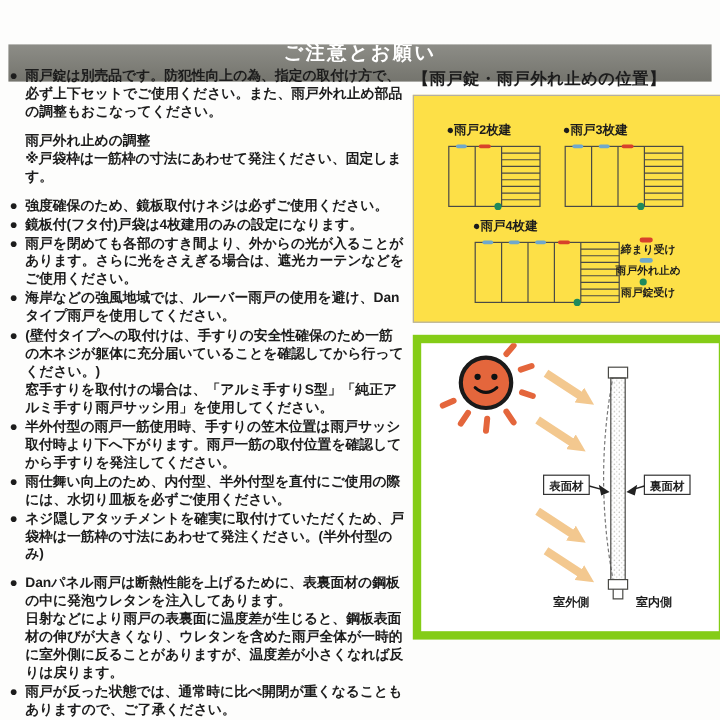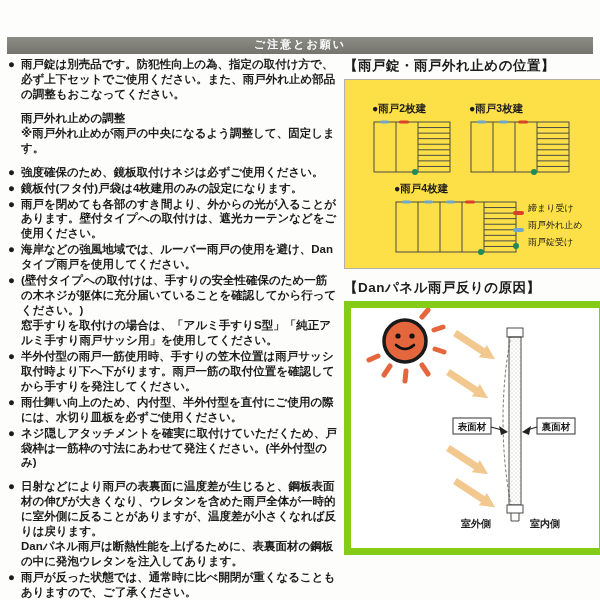--- a/index.html
+++ b/index.html
@@ -3,42 +3,42 @@
 <meta charset="utf-8">
 <style>
   html,body{margin:0;padding:0;}
   body{
     width:600px;height:600px;background:#ffffff;
     font-family:"Liberation Sans","DejaVu Sans",sans-serif;
     color:#1c1c1c;position:relative;overflow:hidden;
   }
   .page{position:absolute;left:0;top:0;width:600px;height:600px;background:#fdfdfc;}
   .header-bar{
-    position:absolute;left:7px;top:37px;width:586px;height:17px;
+    position:absolute;left:7px;top:37px;width:586px;height:31px;
     background:linear-gradient(#8d8d87,#74746d);
-    color:#ffffff;font-size:11px;font-weight:bold;
+    color:#ffffff;font-size:16px;font-weight:bold;
     text-align:center;line-height:15px;letter-spacing:2px;
   }
   .left-col{
     position:absolute;left:8px;top:57px;width:331px;
     font-size:11.5px;font-weight:bold;line-height:1.3;
   }
   .note-item{position:relative;padding-left:13px;margin-bottom:1px;}
   .note-item.gap{margin-top:9px;}
   .note-item .marker{position:absolute;left:0;top:0;}
   .right-col{position:absolute;left:344px;top:57px;width:222px;}
   .section-title{font-size:13.5px;font-weight:bold;margin-bottom:4px;letter-spacing:0.5px;white-space:nowrap;}
   .gray-box{
     position:relative;width:248px;height:188px;
     background:#fde047;border:1px solid #b3afa6;margin-bottom:10px;padding-left:31px;
   }
   .diagram{position:absolute;}
   .diagram .dlabel{font-size:10.5px;font-weight:bold;margin-bottom:2px;white-space:nowrap;}
   .legend{position:absolute;left:168px;top:118px;}
-  .legend-row{display:flex;align-items:flex-end;height:17px;font-size:9px;font-weight:normal;white-space:nowrap;}
+  .legend-row{display:flex;align-items:center;height:17px;font-size:9px;font-weight:bold;white-space:nowrap;flex-direction:column;}
   .legend-mark{width:15px;display:flex;align-items:center;}
   .mark-dash{width:11px;height:4px;border-radius:2px;}
   .mark-dot{width:6px;height:6px;border-radius:50%;}
   .white-box{
     position:relative;width:248px;height:240px;
     background:#ffffff;border:7px solid #84cc16;
   }
   .warp-svg text{font-family:"Liberation Sans","DejaVu Sans",sans-serif;font-weight:bold;fill:#1c1c1c;}
 </style>
 </head>
@@ -50,33 +50,33 @@
     <span>ご注意とお願い</span>
   </div>
 
   <div class="left-col" id="notes-list">
       <div class="note-item">
         <span class="marker">●</span>
         <div>雨戸錠は別売品です。防犯性向上の為、指定の取付け方で、必ず上下セットでご使用ください。また、雨戸外れ止め部品の調整もおこなってください。</div>
       </div>
       <div class="note-item gap">
         <div>雨戸外れ止めの調整</div>
-        <div>※雨戸外れ止めが雨戸の中央になるよう調整して、固定します。</div>
+        <div>※戸袋枠は一筋枠の寸法にあわせて発注ください、固定します。</div>
       </div>
       <div class="note-item gap">
         <span class="marker">●</span>
         <div>強度確保のため、鏡板取付けネジは必ずご使用ください。</div>
       </div>
       <div class="note-item">
         <span class="marker">●</span>
         <div>鏡板付(フタ付)戸袋は4枚建用のみの設定になります。</div>
       </div>
       <div class="note-item">
         <span class="marker">●</span>
-        <div>雨戸を閉めても各部のすき間より、外からの光が入ることがあります。壁付タイプへの取付けは、遮光カーテンなどをご使用ください。</div>
+        <div>雨戸を閉めても各部のすき間より、外からの光が入ることがあります。さらに光をさえぎる場合は、遮光カーテンなどをご使用ください。</div>
       </div>
       <div class="note-item">
         <span class="marker">●</span>
         <div>海岸などの強風地域では、ルーバー雨戸の使用を避け、Danタイプ雨戸を使用してください。</div>
       </div>
       <div class="note-item">
         <span class="marker">●</span>
         <div>(壁付タイプへの取付けは、手すりの安全性確保のため一筋の木ネジが躯体に充分届いていることを確認してから行ってください。)</div>
         <div>窓手すりを取付けの場合は、「アルミ手すりS型」「純正アルミ手すり雨戸サッシ用」を使用してください。</div>
       </div>
@@ -87,22 +87,22 @@
       <div class="note-item">
         <span class="marker">●</span>
         <div>雨仕舞い向上のため、内付型、半外付型を直付にご使用の際には、水切り皿板を必ずご使用ください。</div>
       </div>
       <div class="note-item">
         <span class="marker">●</span>
         <div>ネジ隠しアタッチメントを確実に取付けていただくため、戸袋枠は一筋枠の寸法にあわせて発注ください。(半外付型のみ)</div>
       </div>
       <div class="note-item gap">
         <span class="marker">●</span>
+        <div>Danパネル雨戸は断熱性能を上げるために、表裏面材の鋼板の中に発泡ウレタンを注入してあります。</div>
         <div>日射などにより雨戸の表裏面に温度差が生じると、鋼板表面材の伸びが大きくなり、ウレタンを含めた雨戸全体が一時的に室外側に反ることがありますが、温度差が小さくなれば反りは戻ります。</div>
-        <div>Danパネル雨戸は断熱性能を上げるために、表裏面材の鋼板の中に発泡ウレタンを注入してあります。</div>
       </div>
       <div class="note-item">
         <span class="marker">●</span>
         <div>雨戸が反った状態では、通常時に比べ開閉が重くなることもありますので、ご了承ください。</div>
       </div>
     </div>
 
   <div class="right-col">
 
     <div class="section-title">【雨戸錠・雨戸外れ止めの位置】</div>
@@ -185,21 +185,20 @@
           </div>
           <div class="legend-row">
             <span class="legend-mark">
               <span class="mark-dot" style="background: rgb(31, 138, 92);"></span>
             </span>
             <span>雨戸錠受け</span>
           </div>
         </div>
     </div>
 
-    <div class="section-title">【Danパネル雨戸反りの原因】</div>
 
     <div class="white-box">
       <svg class="warp-svg" width="248" height="240" viewBox="0 0 248 240">
         <defs>
           <pattern id="stipple" width="4" height="4" patternUnits="userSpaceOnUse">
             <circle cx="1" cy="1" r="0.55" fill="#a8a8a0"></circle>
             <circle cx="3" cy="3" r="0.5" fill="#b5b5ae"></circle>
           </pattern>
           <marker id="ah" viewBox="0 0 10 10" refX="1" refY="5" markerWidth="2.1" markerHeight="2.1" orient="auto">
             <path d="M0,0 L10,5 L0,10 z" fill="#f3c88f"></path>

